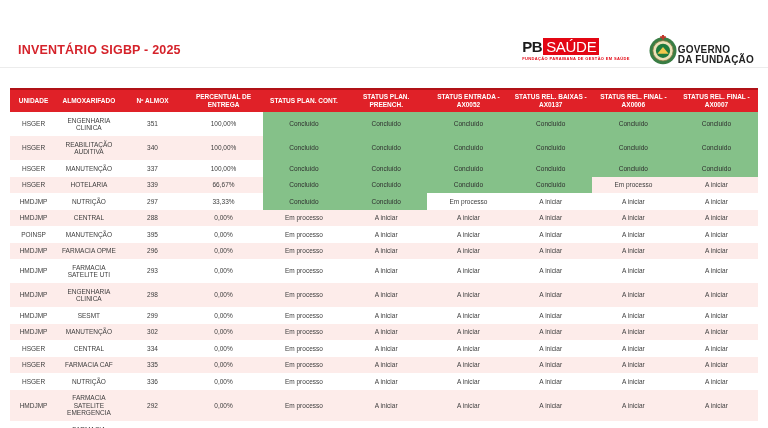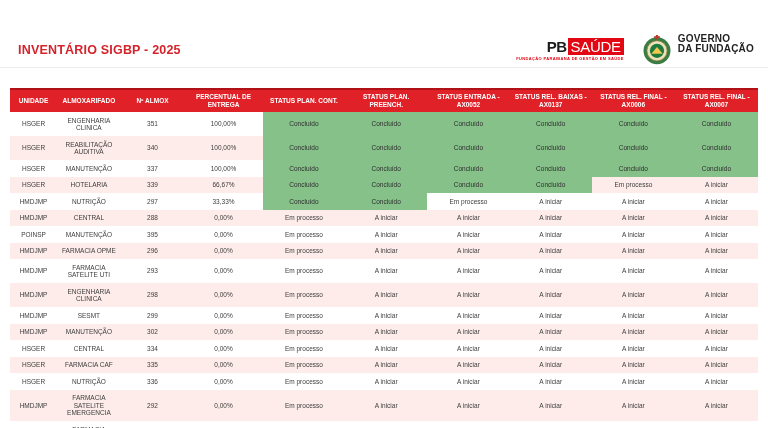--- a/index.html
+++ b/index.html
@@ -7,29 +7,29 @@
               font-family:"Liberation Sans", sans-serif; }
 
   
   .topbar { height:52px; display:flex; align-items:center;
             justify-content:space-between; padding:16px 14px 0 18px;
             background:#ffffff; border-bottom:1px solid #ececec;margin-top:16px; }
   .page-title { color:#d5232b; font-size:12.5px; font-weight:bold;
                 letter-spacing:.2px; }
   .logos { display:flex; align-items:center; gap:18px; }
 
-  .pb-logo { display:flex; flex-direction:column; align-items:flex-end; }
+  .pb-logo { display:flex; flex-direction:column; align-items:flex-start; }
   .pb-row { display:flex; align-items:center; }
   .pb-pb { color:#1b1b1b; font-size:15px; font-weight:800; letter-spacing:-0.5px; }
   .pb-saude { background:#e30613; color:#ffffff; font-size:15px; font-weight:400;
               padding:0 3px; margin-left:1px; letter-spacing:-0.3px; }
   .pb-sub { color:#e30613; font-size:4px; font-weight:bold; letter-spacing:.35px;
             margin-top:1px; white-space:nowrap; }
 
-  .gov-logo { display:flex; align-items:flex-start; gap:6px; }
+  .gov-logo { display:flex; align-items:flex-end; }
   .gov-text { font-size:10px; line-height:10.5px; font-weight:800; color:#1f1f1f;
               letter-spacing:.2px; }
 
   
   .table-wrap { padding:20px 10px 0 10px; background:#ffffff; }
   table { width:100%; border-collapse:collapse; table-layout:fixed; }
   thead th { background:#e02128; border-top:2px solid #b01117; color:#ffffff;
              font-size:6.5px; font-weight:bold; text-transform:uppercase;
              text-align:center; vertical-align:middle; padding:3px 2px;
              line-height:8px; }

